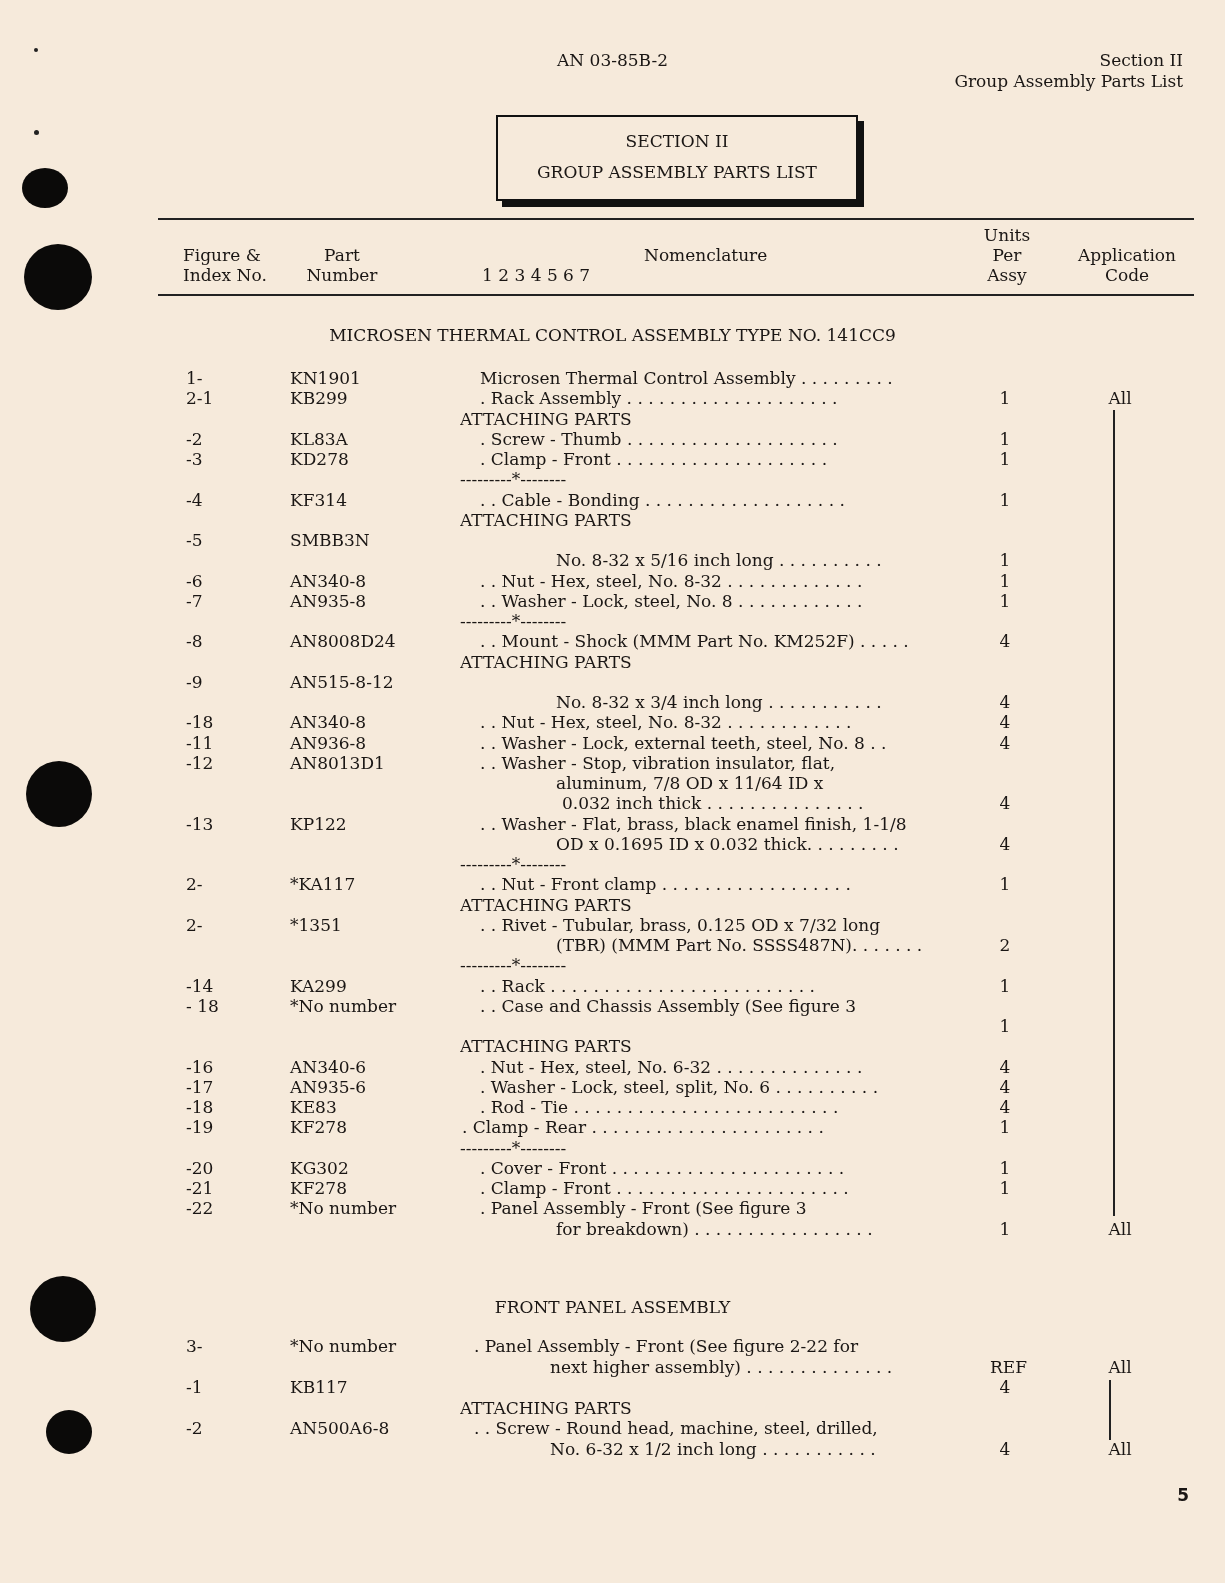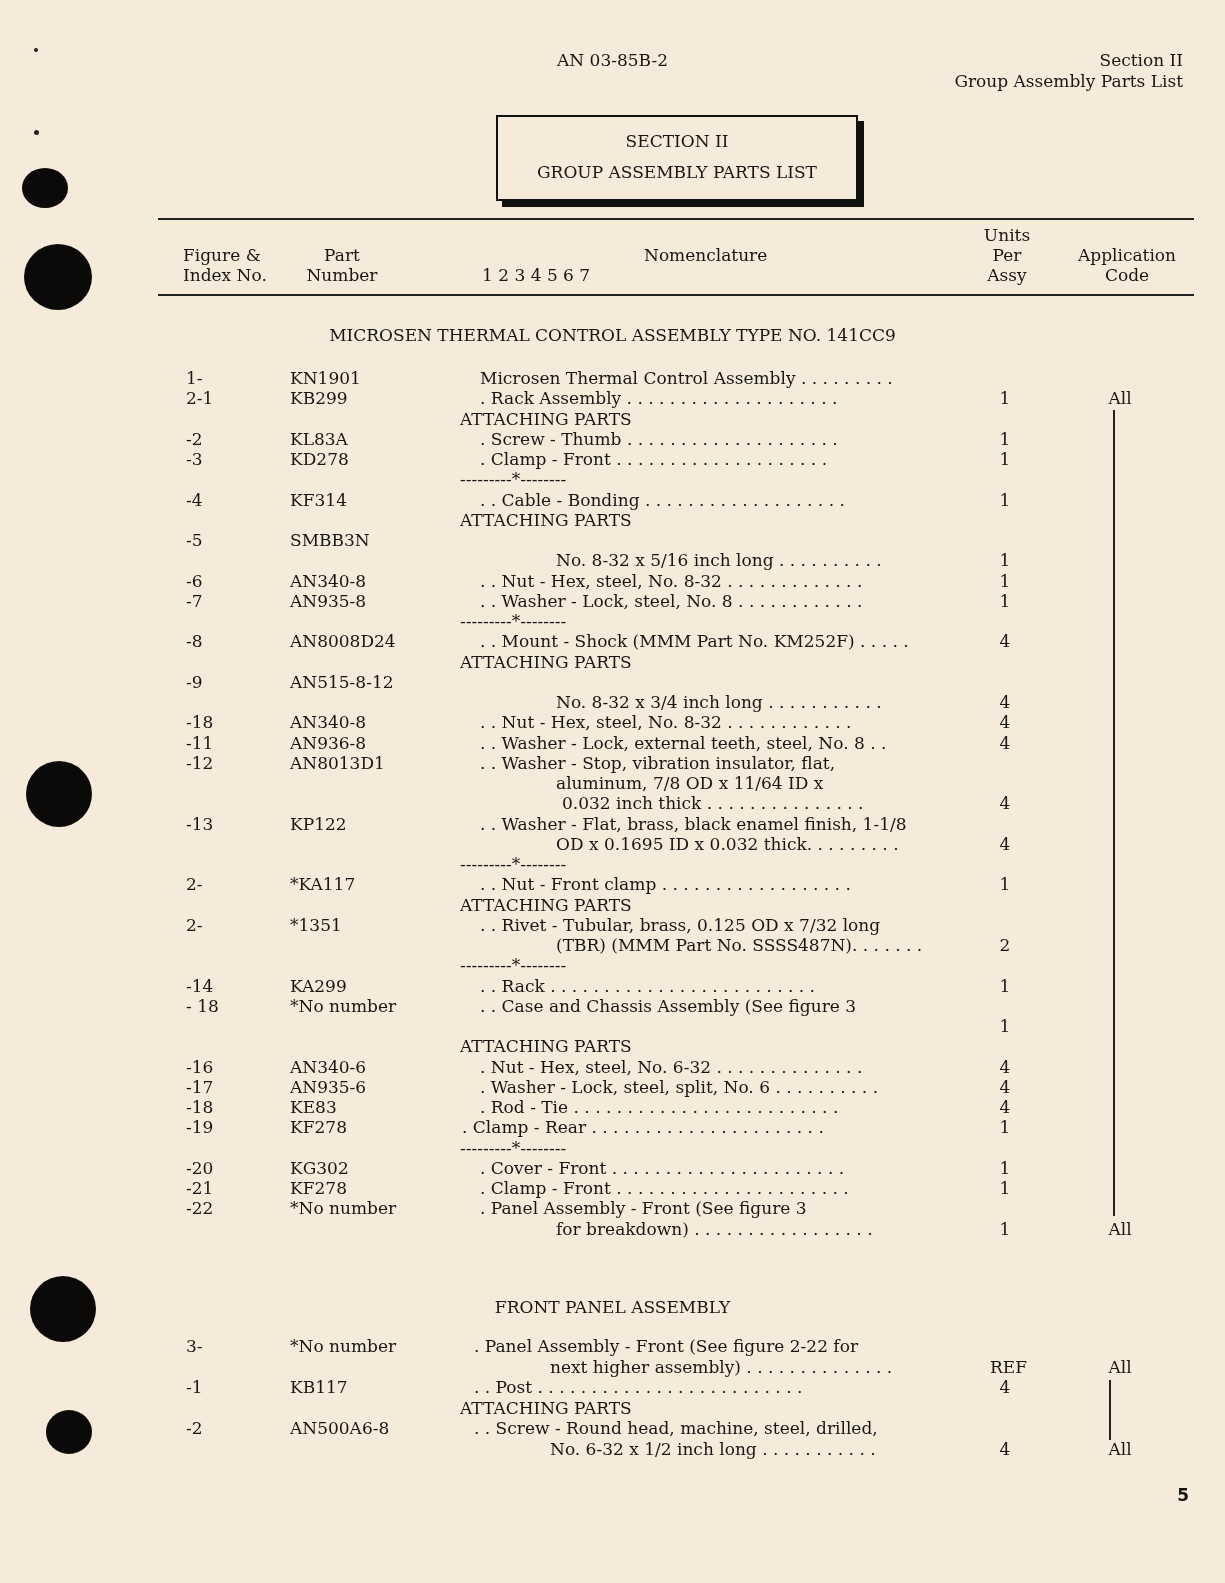--- a/index.html
+++ b/index.html
@@ -397,21 +397,20 @@
     <div class="row" style="top: 1356.5px;">
       <span class="fig"></span>
       <span class="part"></span>
       <span class="nom" style="left: 550px; width: 420px;">next higher assembly) . . . . . . . . . . . . . .</span>
       <span class="units">REF</span>
       <span class="app">All</span>
     </div>
     <div class="row" style="top: 1377px;">
       <span class="fig">-1</span>
       <span class="part">KB117</span>
-      <span class="nom" style="left: 474px; width: 496px;">. . Post  . . . . . . . . . . . . . . . . . . . . . . . . .</span>
       <span class="units">4</span>
       <span class="app"></span>
     </div>
     <div class="row" style="top: 1397.5px;">
       <span class="fig"></span>
       <span class="part"></span>
       <span class="nom" style="left: 460px;">ATTACHING PARTS</span>
       <span class="units"></span>
       <span class="app"></span>
     </div>

